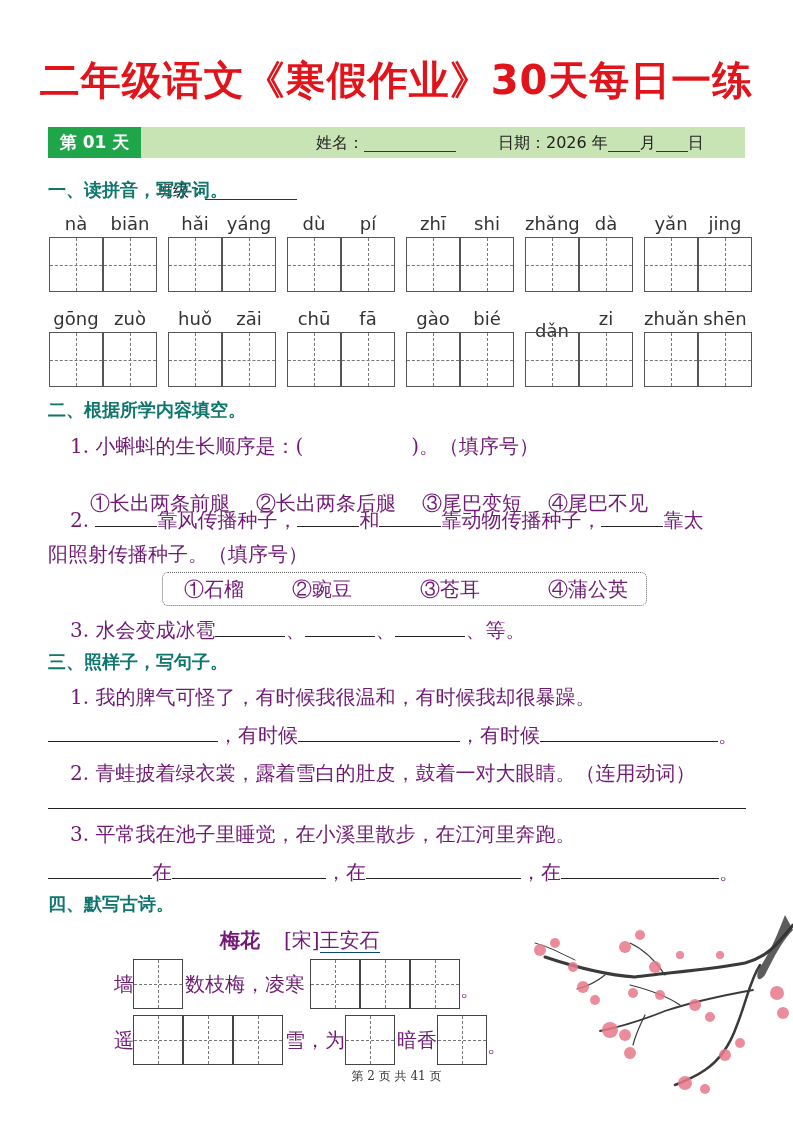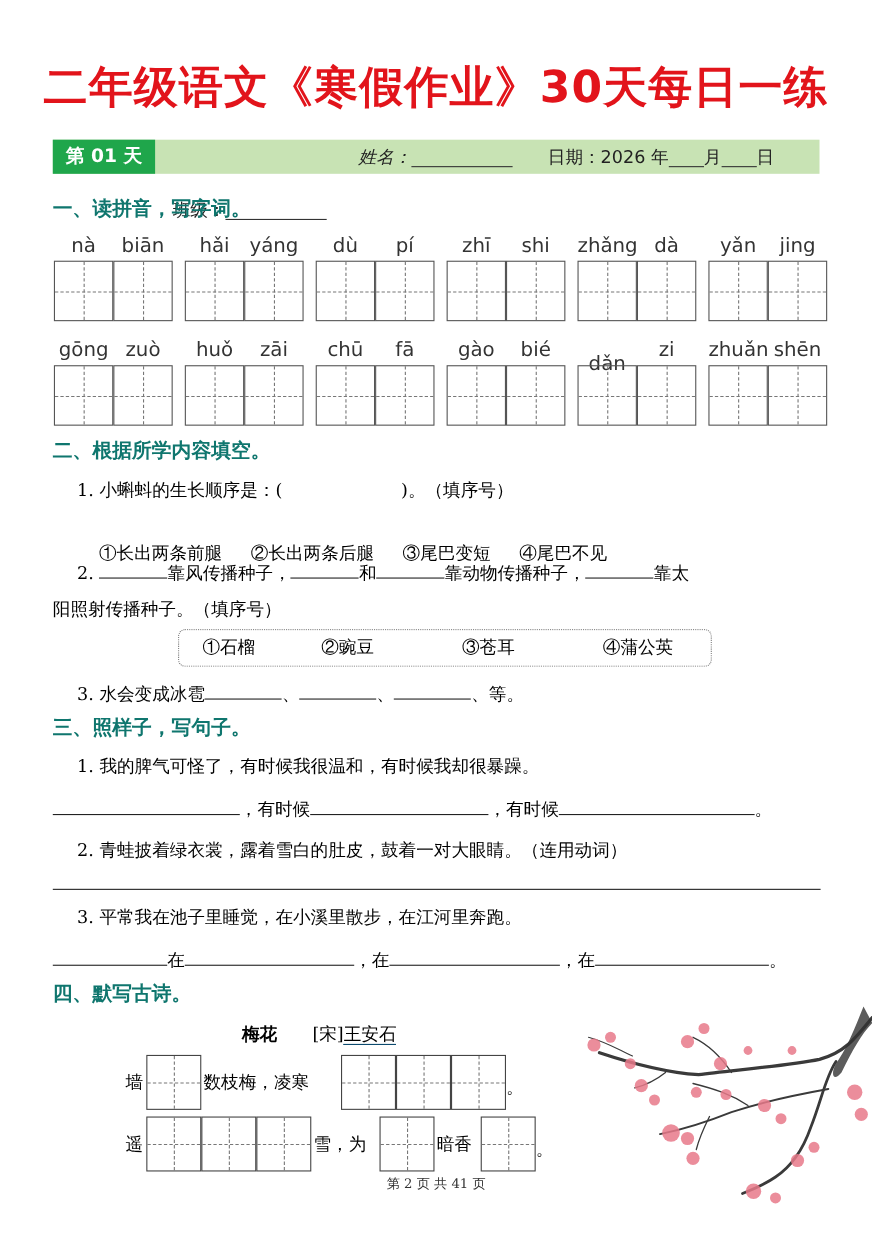--- a/index.html
+++ b/index.html
@@ -11,39 +11,39 @@
   .infobar { left:48px; top:127px; width:697px; height:31px; background:#c8e3b4; }
   .daybadge { left:48px; top:127px; width:93px; height:31px; background:#1fa64b; color:#fff;
               font-size:17px; font-weight:bold; line-height:31px; text-align:center; }
   .infotext { font-size:16px; line-height:31px; top:127px; color:#222; }
   .uline { display:inline-block; border-bottom:1px solid #333; height:20px; vertical-align:bottom; margin-bottom:6px; }
   .sec { font-size:18px; font-weight:bold; color:#0f766e; line-height:24px; }
   .py { font-size:18px; color:#333; text-align:center; width:54px; line-height:22px; font-family:"DejaVu Sans", sans-serif; }
   .tgrid { border:1.5px solid #555; box-sizing:border-box; height:55px; width:54px; }
   .tgrid::before { content:""; position:absolute; left:50%; top:0; bottom:0; border-left:1px dashed #777; }
   .tgrid::after { content:""; position:absolute; top:50%; left:0; right:0; border-top:1px dashed #777; }
-  .q { font-family:"DejaVu Serif", serif; font-size:16px; line-height:26px; color:#000000; white-space:nowrap; }
+  .q { font-family:"DejaVu Serif", serif; font-size:20px; line-height:26px; color:#701a75; white-space:nowrap; }
   .blank { display:inline-block; border-bottom:1.3px solid #222; height:18px; vertical-align:baseline; }
   .optbox { left:162px; top:572px; width:485px; height:34px; border:1.5px dotted #666; border-radius:6px; box-sizing:border-box; }
   .pbox { border:1.5px solid #444; box-sizing:border-box; width:50px; height:50px; }
   .pbox::before { content:""; position:absolute; left:50%; top:0; bottom:0; border-left:1px dashed #777; }
   .pbox::after { content:""; position:absolute; top:50%; left:0; right:0; border-top:1px dashed #777; }
   .footer { font-family:"DejaVu Serif", serif; font-size:12px; color:#333; }
 </style>
 </head>
 <body>
 
 <div class="abs title">二年级语文《寒假作业》30天每日一练</div>
 
 <div class="abs infobar"></div>
 <div class="abs daybadge">第 01 天</div>
 <div class="abs infotext" style="left:157px;margin-top:48px;">
   <span>班级：</span><span class="uline" style="width:92px;"></span>
 </div>
-<div class="abs infotext" style="left:326px;font-style:italic;">
+<div class="abs infotext" style="left:316px;">
   <span>姓名：</span><span class="uline" style="width:92px;"></span>
 </div>
 <div class="abs infotext" style="left:498px;">
   <span>日期：2026 年</span><span class="uline" style="width:32px;"></span><span>月</span><span class="uline" style="width:32px;"></span><span>日</span>
 </div>
 
 <div class="abs sec" style="left:48px; top:178px;">一、读拼音，写字词。</div>
 
 <div id="s1">
     <div class="abs py" style="left: 49px; top: 213px;">nà</div>

